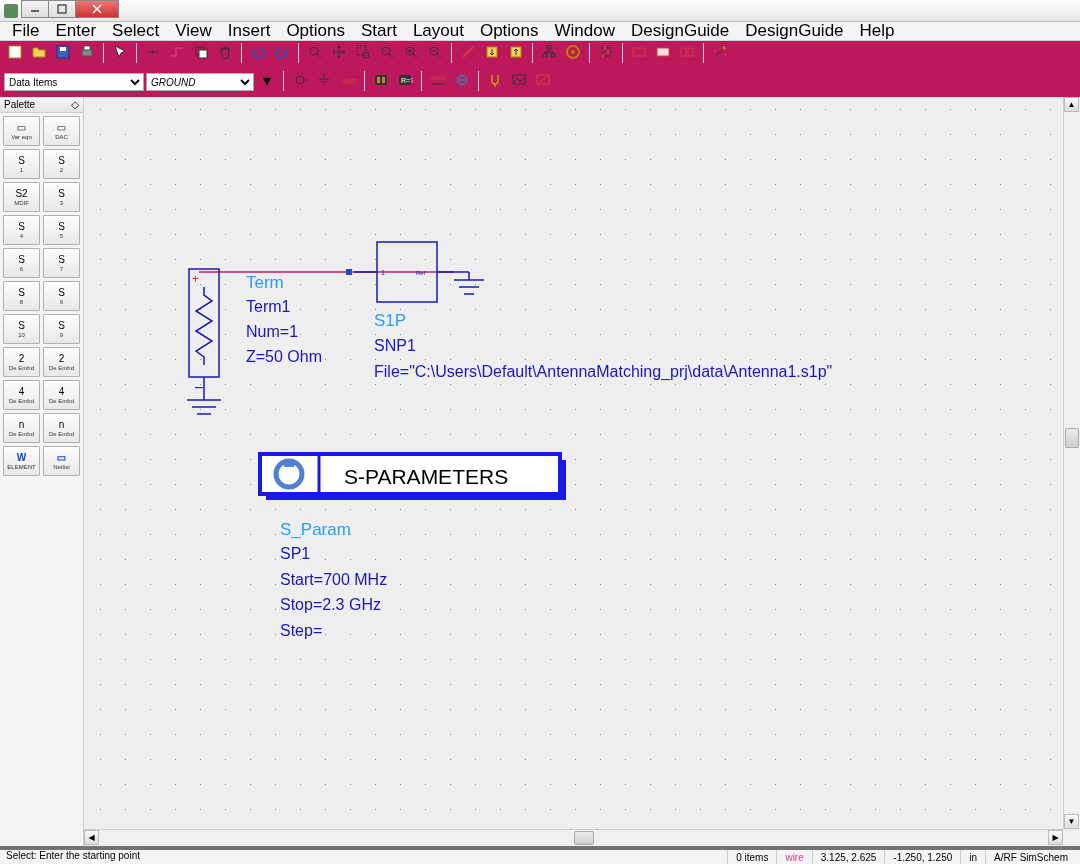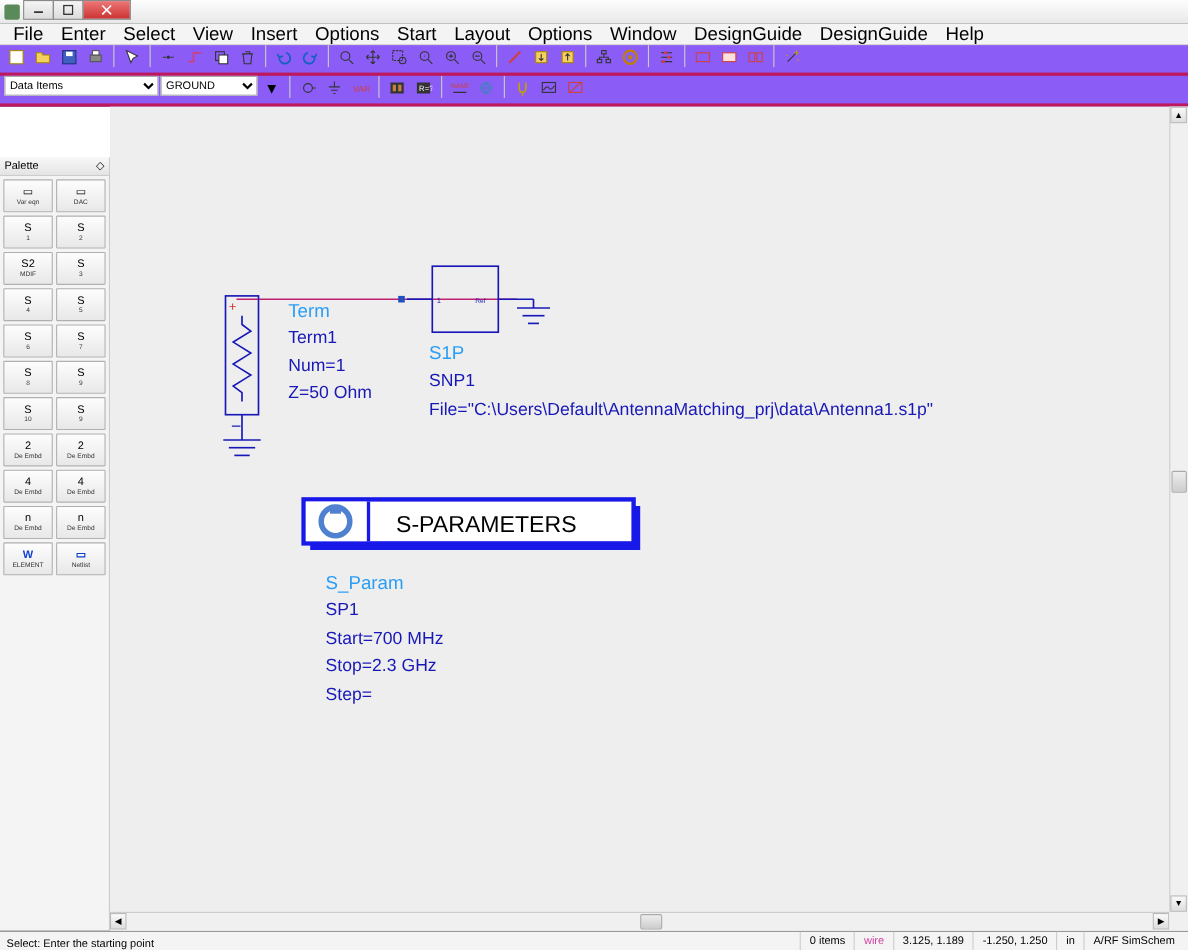--- a/index.html
+++ b/index.html
@@ -12,33 +12,33 @@
 .titlebar .winbtns { display: flex; height: 100%; }
 .titlebar .winbtn { width: 28px; height: 18px; display: flex; align-items: center; justify-content: center; font-size: 10px; border: 1px solid #888; margin-left: -1px; background: linear-gradient(#f5f5f5,#dcdcdc); cursor: pointer; }
 .titlebar .winbtn.close { background: linear-gradient(#e77,#c33); color: #fff; width: 44px; }
 .titlebar .winbtn.close svg { stroke: #fff; }
 
 
 .menubar { height: 19px; background: #f4f4f4; display: flex; align-items: center; font-size: 17px; padding-left: 4px; border-bottom: 1px solid #d4d4d4; }
 .menubar .menuitem { padding: 2px 8px; cursor: pointer; }
 
 
-.toolbar { height: 28px; background: #8b5cf6; display: flex; align-items: flex-start; padding: 0 4px; gap: 2px; border-bottom: 3px solid #be185d; }
+.toolbar { height: 28px; background: #be185d; display: flex; align-items: flex-end; padding: 0 4px; gap: 2px; border-bottom: 6px solid #be185d; }
 .toolbar .tbtn { width: 22px; height: 22px; display: flex; align-items: center; justify-content: center; cursor: pointer; border: 1px solid transparent; border-radius: 2px; }
 .toolbar .sep { width: 1px; height: 20px; background: #ccc; margin: 0 3px; }
 .toolbar select { font-size: 10px; height: 18px; border: 1px solid #aaa; background: #fff; }
 .toolbar .combo1 { width: 140px; }
-.toolbar .combo2 { width: 88px; }
+.toolbar .combo2 { width: 108px; font-style: italic; }
 .toolbar svg { display: block; }
 
 
 .main { flex: 1; display: flex; min-height: 0; }
 
 
-.palette-col { width: 100px; background: #f4f4f4; display: flex; flex-direction: column; border-right: 1px solid #ccc; margin-top: 46px; }
+.palette-col { width: 84px; background: #f4f4f4; display: flex; flex-direction: column; border-right: 1px solid #ccc; }
 .palette-title { font-size: 10px; padding: 2px 4px; background: linear-gradient(#f8f8f8,#e4e4e4); border-bottom: 1px solid #ccc; display: flex; justify-content: space-between; align-items: center; }
 .palette-title .pin { font-size: 10px; cursor: pointer; }
 .palette-grid { flex: 1; display: grid; grid-template-columns: 1fr 1fr; gap: 3px; padding: 3px; align-content: start; overflow: hidden; }
 .palbtn { height: 30px; border: 1px solid #b0b0b0; background: linear-gradient(#fdfdfd,#e8e8e8); display: flex; flex-direction: column; align-items: center; justify-content: center; font-size: 6px; cursor: pointer; border-radius: 1px; overflow: hidden; }
 .palbtn .glyph { font-size: 10px; line-height: 1; }
 .palbtn .lbl { font-size: 6px; line-height: 1; margin-top: 1px; color: #333; }
 .palbtn.blue .glyph { color: #1040d0; font-weight: bold; }
 
 
 .canvas-wrap { flex: 1; display: flex; flex-direction: column; position: relative; }
@@ -55,21 +55,21 @@
 .vscroll { width: 17px; background: #f0f0f0; border-left: 1px solid #ccc; position: absolute; right: 0; top: 0; bottom: 17px; display: flex; flex-direction: column; }
 .vscroll .arrow, .hscroll .arrow { background: linear-gradient(#fafafa,#ddd); border: 1px solid #bbb; width: 15px; height: 15px; display:flex; align-items:center; justify-content:center; font-size:8px; cursor:pointer; }
 .vscroll .track { flex: 1; position: relative; }
 .vscroll .thumb { position: absolute; left: 1px; right: 1px; top: 45%; height: 20px; background: linear-gradient(#eee,#ccc); border: 1px solid #aaa; border-radius: 2px; }
 .hscroll { height: 17px; background: #f0f0f0; border-top: 1px solid #ccc; position: absolute; left: 0; right: 17px; bottom: 0; display: flex; }
 .hscroll .track { flex: 1; position: relative; }
 .hscroll .thumb { position: absolute; top: 1px; bottom: 1px; left: 50%; width: 20px; background: linear-gradient(#eee,#ccc); border: 1px solid #aaa; border-radius: 2px; }
 .corner { position: absolute; right: 0; bottom: 0; width: 17px; height: 17px; background: #f0f0f0; }
 
 
-.statusbar { height: 18px; background: #f4f4f4; border-top: 1px solid #737373; display: flex; align-items: flex-end; font-size: 10px; padding: 0 4px; gap: 0; }
+.statusbar { height: 18px; background: #f4f4f4; border-top: 4px solid #737373; display: flex; align-items: flex-start; font-size: 10px; padding: 0 4px; gap: 0; }
 .statusbar .cell { border-left: 1px solid #ccc; padding: 0 8px; height: 100%; display: flex; align-items: center; }
 .statusbar .hint { flex: 1; padding-left: 2px; }
 .statusbar .wire { color: #d040a0; }
 </style>
 </head>
 <body>
 
 <div class="titlebar">
   <div class="icon"></div>
   <div class="winbtns">
@@ -519,17 +519,17 @@
       <div class="arrow">▶</div>
     </div>
     <div class="corner"></div>
   </div>
 </div>
 
 <div class="statusbar">
   <div class="hint">Select: Enter the starting point</div>
   <div class="cell">0 items</div>
   <div class="cell wire">wire</div>
-  <div class="cell">3.125, 1.189</div>
+  <div class="cell">3.125, 2.625</div>
   <div class="cell">-1.250, 1.250</div>
   <div class="cell">in</div>
   <div class="cell">A/RF  SimSchem</div>
 </div>
 
 </body></html>

